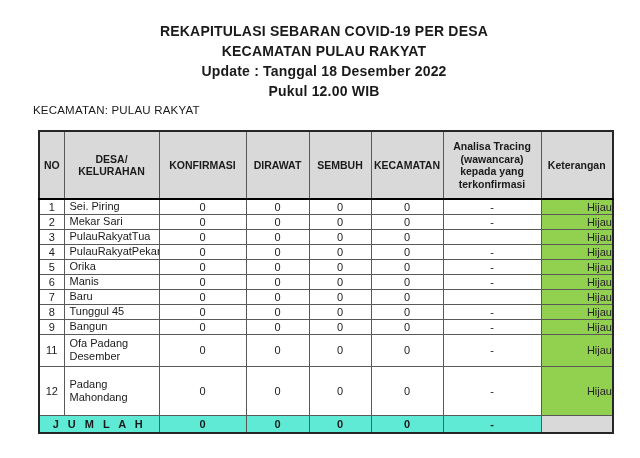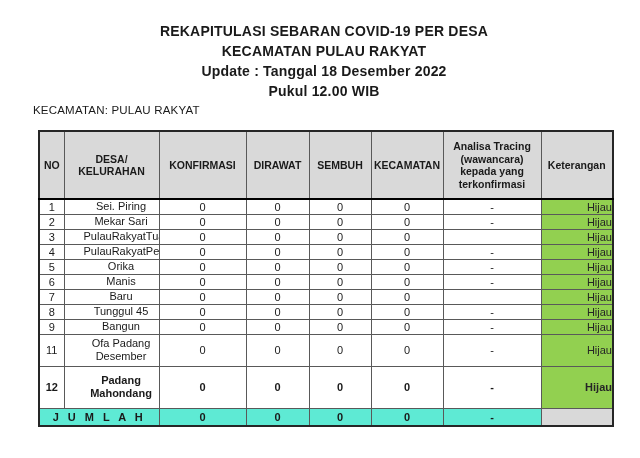--- a/index.html
+++ b/index.html
@@ -41,25 +41,25 @@
     font-size: 10.5px;
     font-weight: bold;
     text-align: center;
     white-space: pre-line;
     line-height: 12.5px;
     border-bottom: 2px solid #000000;
     padding: 8px 1px;
   }
   .covid tbody tr.r-s  { height: 15px; }
   .covid tbody tr.r-m  { height: 32px; }
-  .covid tbody tr.r-l  { height: 42px; font-weight: bold; }
+  .covid tbody tr.r-l  { height: 49px; }
   .covid tfoot tr.r-f  { height: 18px; }
 
   .covid td.c-no   { text-align: center; }
-  .covid td.c-desa { text-align: center; padding-left: 19px; white-space: pre-line; line-height: 13px; }
+  .covid td.c-desa { text-align: left; padding-left: 5px; white-space: pre-line; line-height: 13px; }
   .covid td.c-num  { text-align: center; }
   .covid td.c-ket  { text-align: right; background: #92d050; color: #262626; }
   .covid td.c-ket-f{ background: #d9d9d9; }
 
   .covid tfoot td {
     background: #5eead4; font-weight: bold; text-align: center;
     border-top: 1px solid #404040;
   }
   .covid tfoot td.c-jml { letter-spacing: 3px; font-size: 11px; }
 </style>

